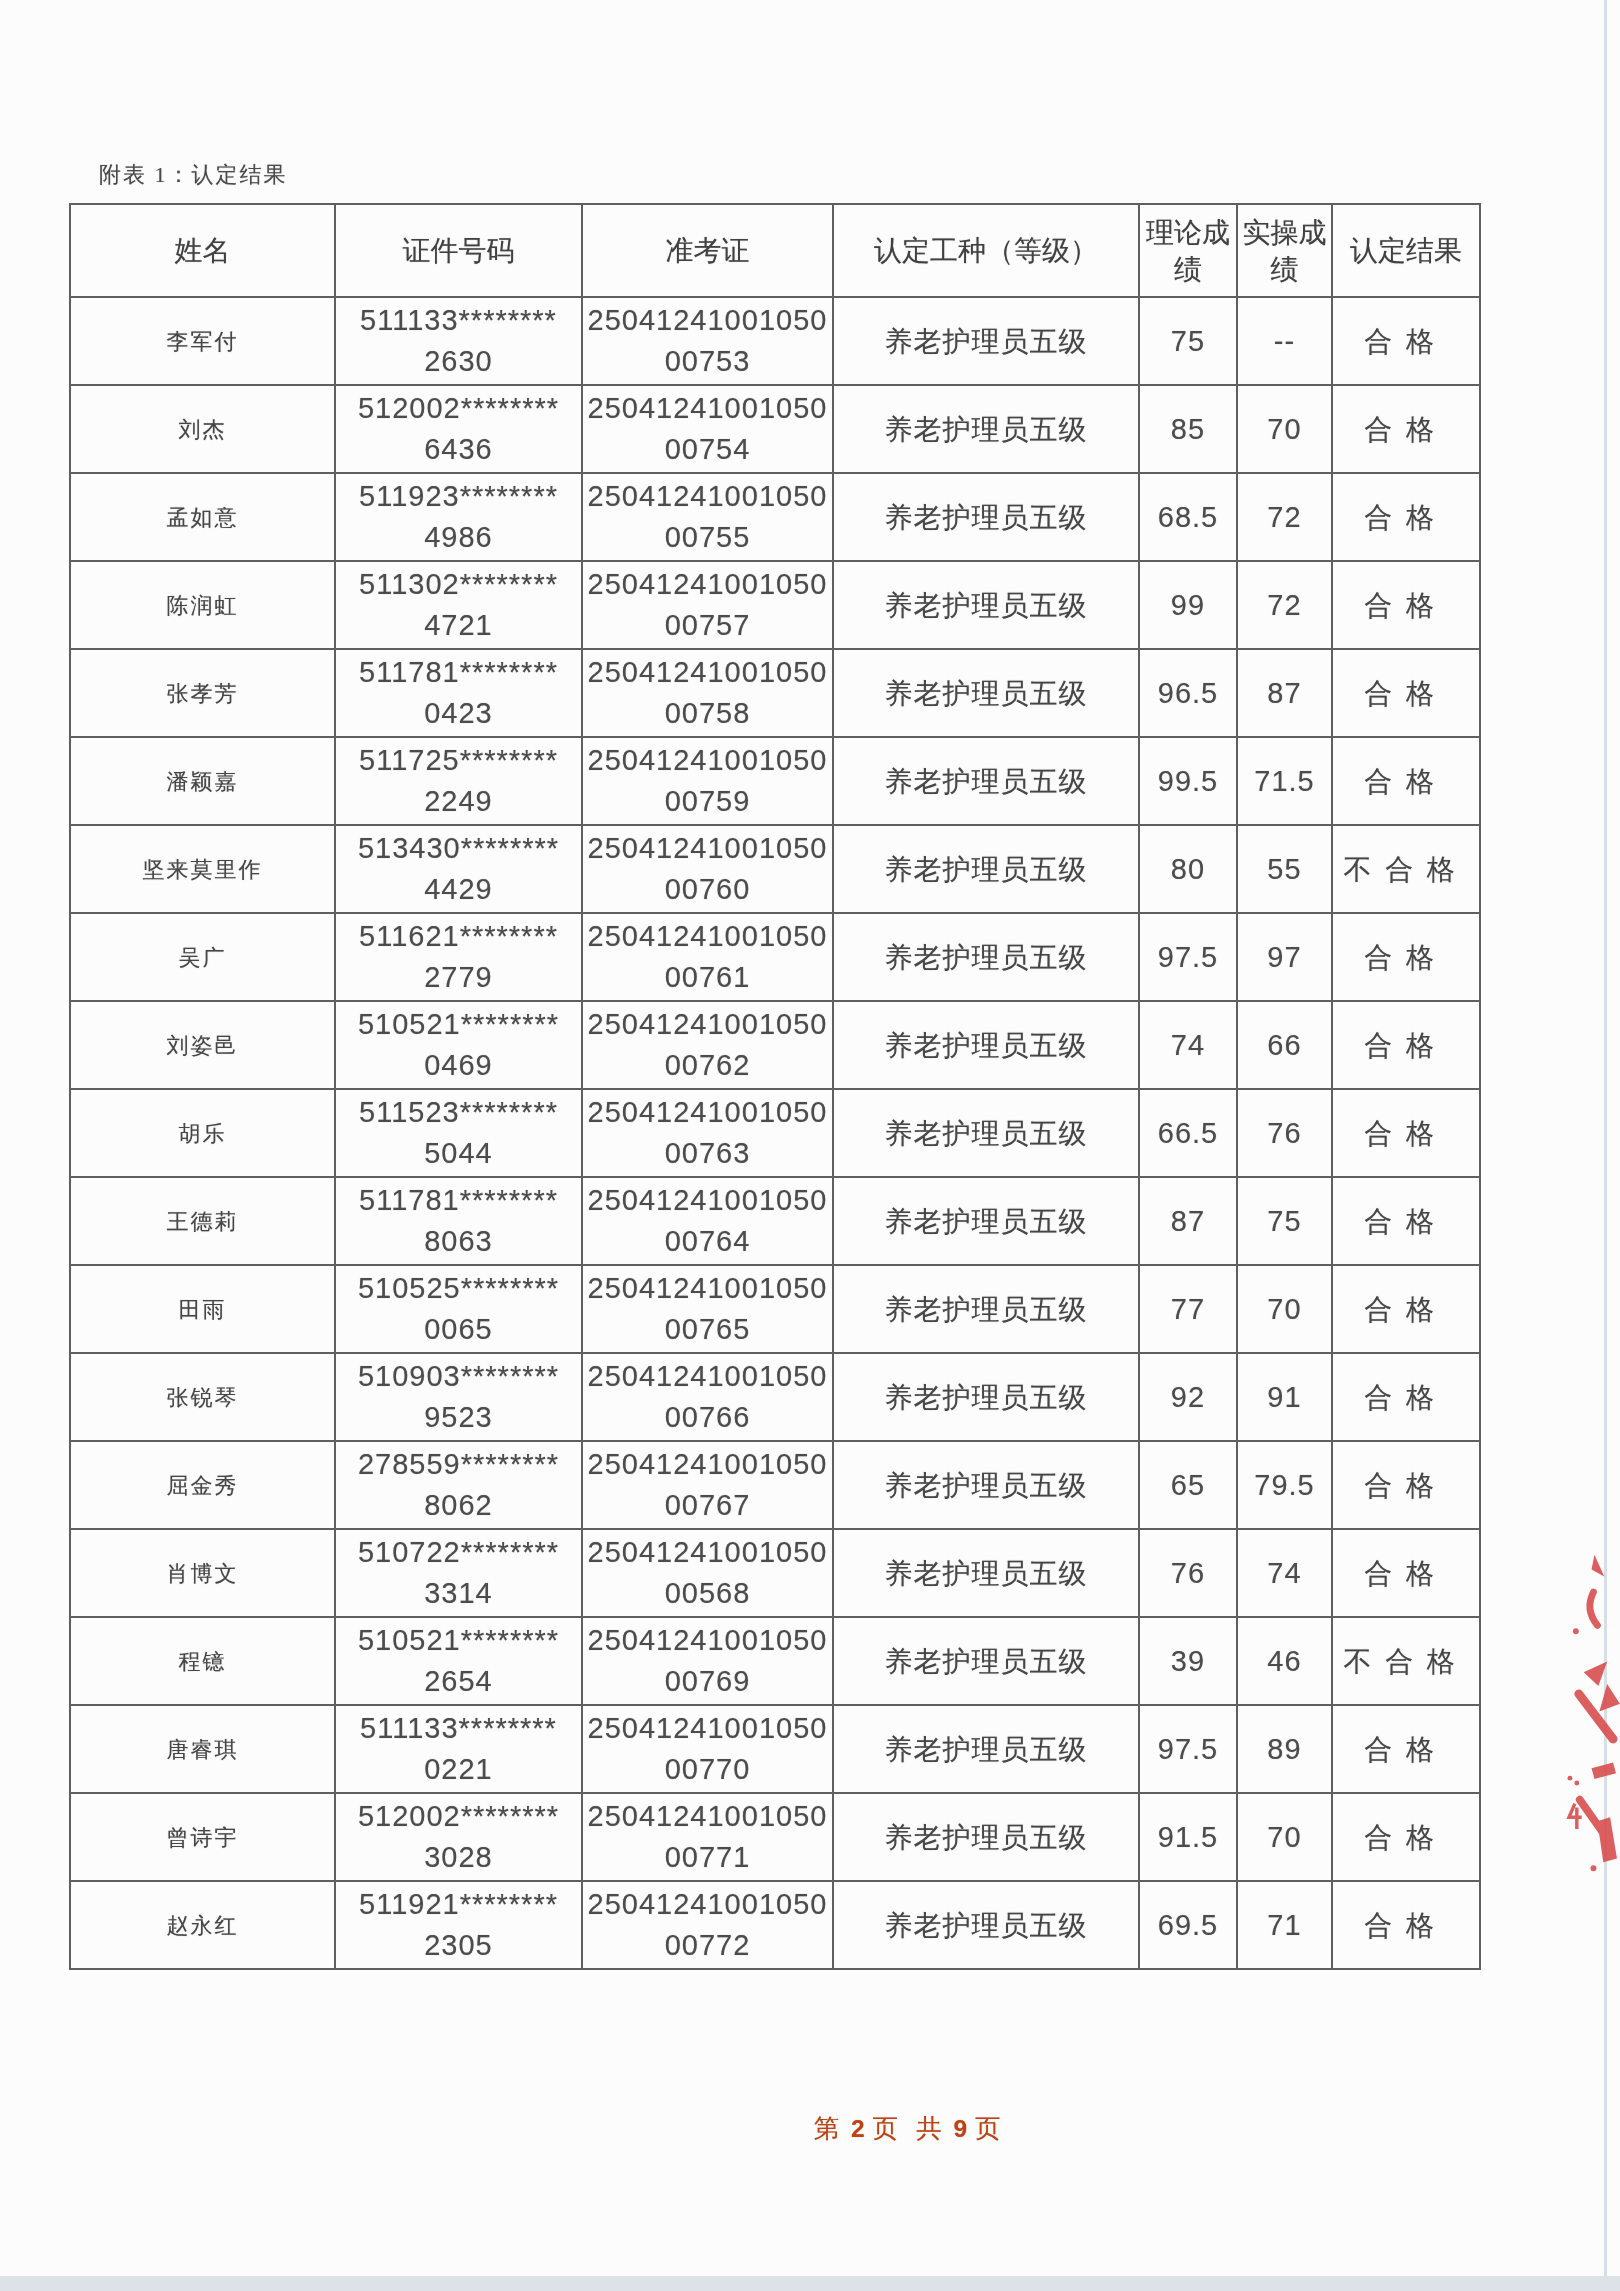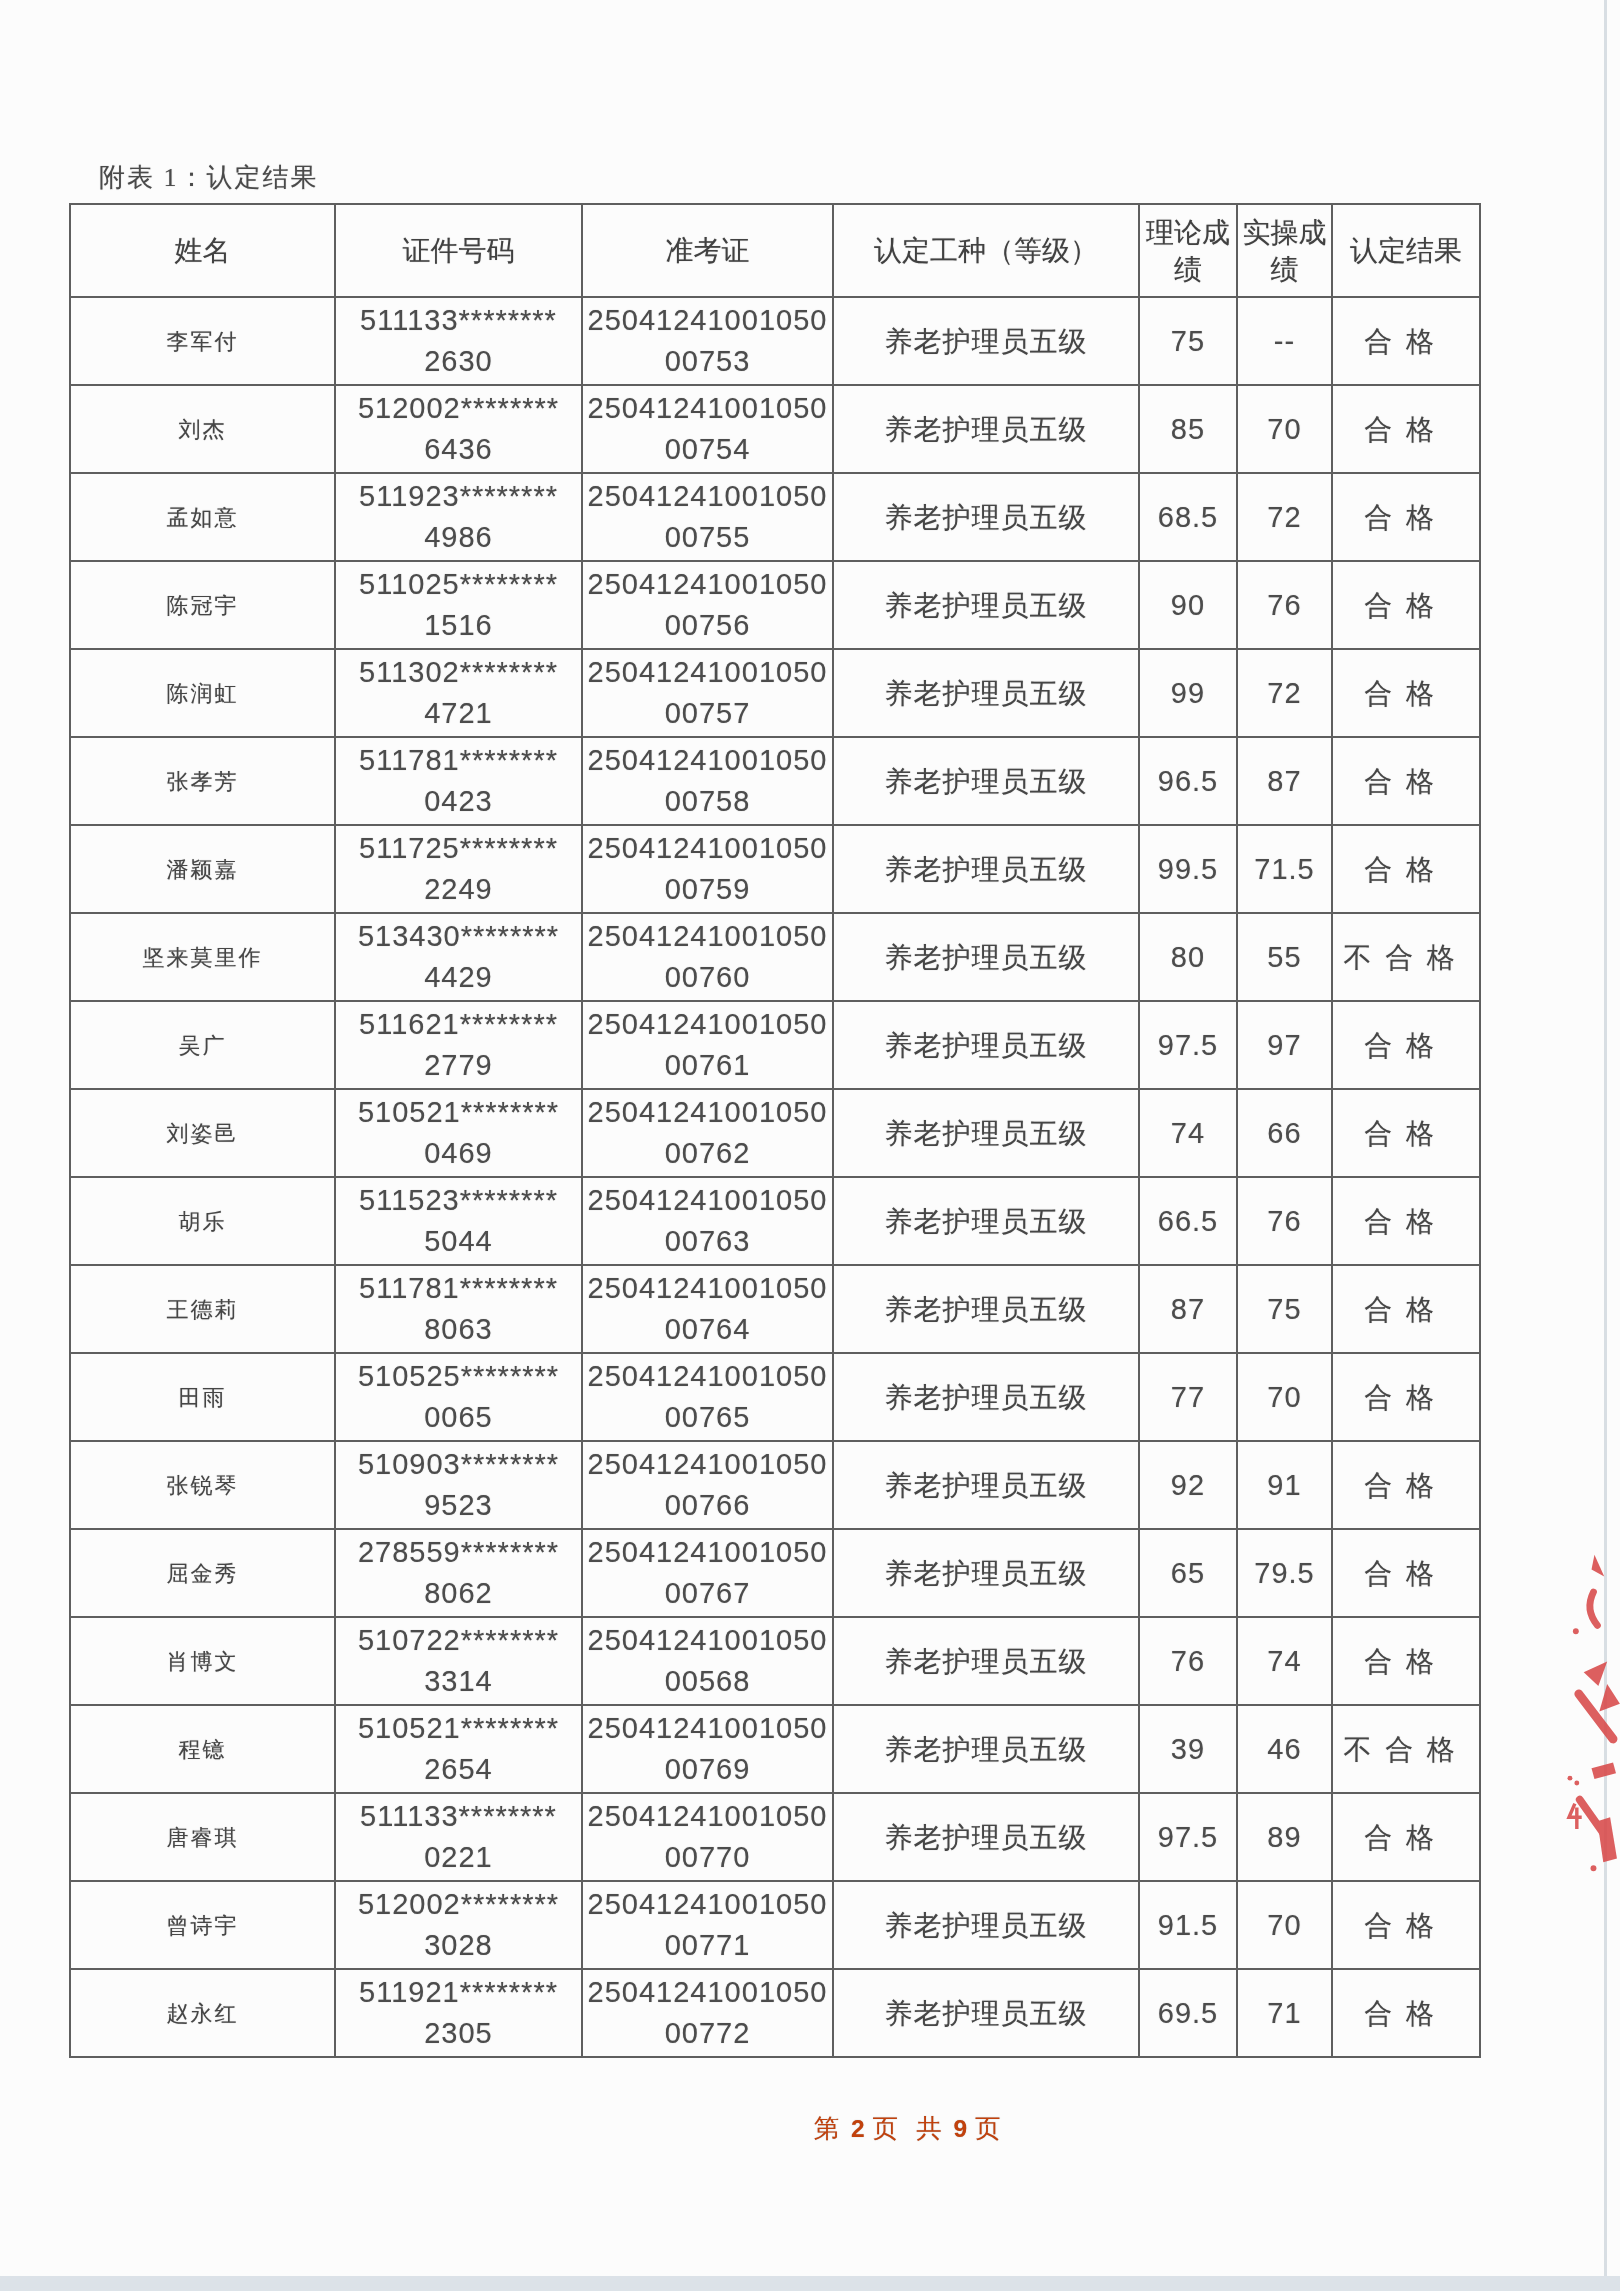--- a/index.html
+++ b/index.html
@@ -6,21 +6,21 @@
   body{background:#e8e8e8;}
   .page{
     position:relative; width:1620px; height:2292px;
     background:#fcfcfc; overflow:hidden;
     font-family:"Liberation Serif","DejaVu Serif",serif;
     color:#474747;
   }
   .soft{ text-shadow:0 0 1px rgba(70,70,70,.45); }
   .title{
     position:absolute; left:99px; top:160px;
-    font-size:26px; letter-spacing:2px; color:#4a4a4a;
+    font-size:22px; letter-spacing:2px; color:#4a4a4a;
   }
   table.results{
     position:absolute; left:69px; top:203px;
     border-collapse:collapse; table-layout:fixed;
     width:1409px; color:#464646;
   }
   table.results th, table.results td{
     border:2px solid #5f5f5f;
     text-align:center; vertical-align:middle;
     padding:2px 3.9px; overflow:hidden;
@@ -155,45 +155,20 @@
           </td>
           <td class="num">
             <div class="ln">72</div>
           </td>
           <td class="serif result">
             <div class="ln">合格</div>
           </td>
         </tr>
         <tr>
           <td class="name serif">
-            <div class="ln">陈冠宇</div>
-          </td>
-          <td class="num">
-            <div class="ln">511025********</div>
-            <div class="ln">1516</div>
-          </td>
-          <td class="num">
-            <div class="ln">25041241001050</div>
-            <div class="ln">00756</div>
-          </td>
-          <td class="serif">
-            <div class="ln">养老护理员五级</div>
-          </td>
-          <td class="num">
-            <div class="ln">90</div>
-          </td>
-          <td class="num">
-            <div class="ln">76</div>
-          </td>
-          <td class="serif result">
-            <div class="ln">合格</div>
-          </td>
-        </tr>
-        <tr>
-          <td class="name serif">
             <div class="ln">陈润虹</div>
           </td>
           <td class="num">
             <div class="ln">511302********</div>
             <div class="ln">4721</div>
           </td>
           <td class="num">
             <div class="ln">25041241001050</div>
             <div class="ln">00757</div>
           </td>

